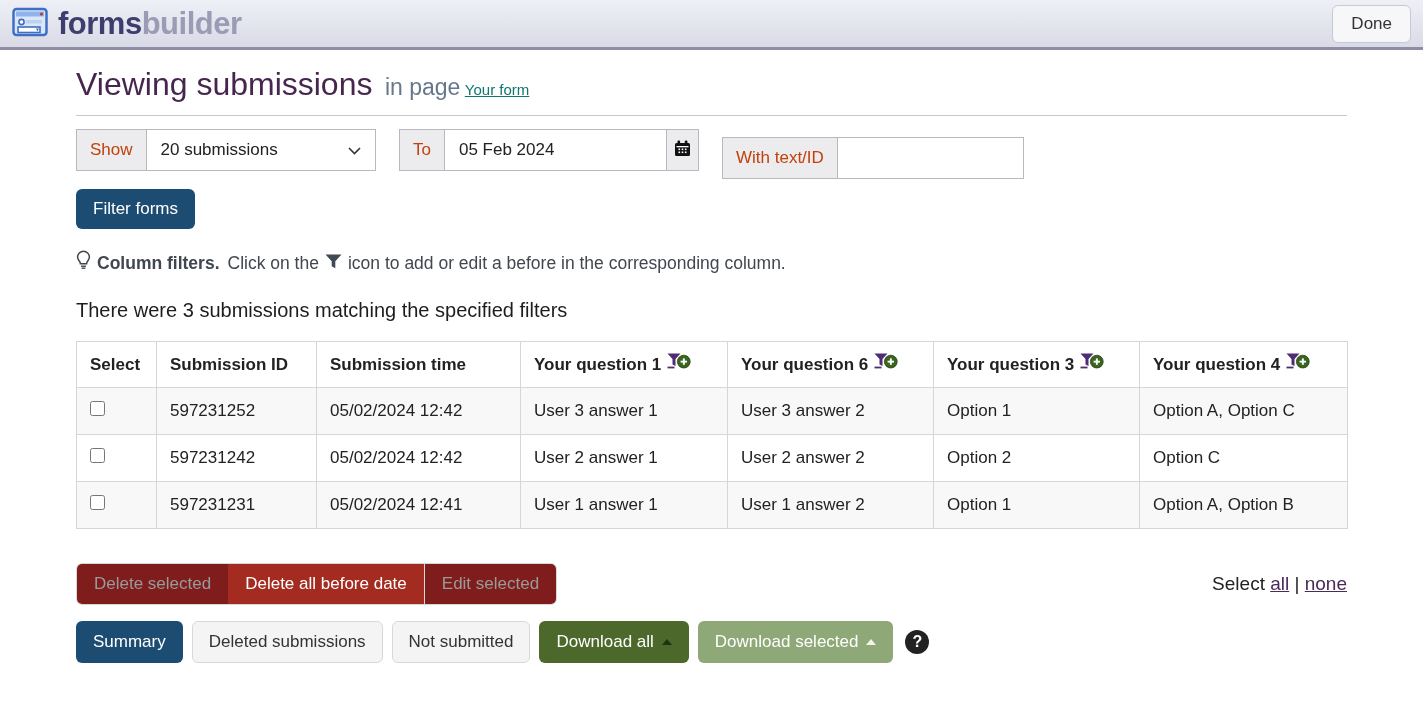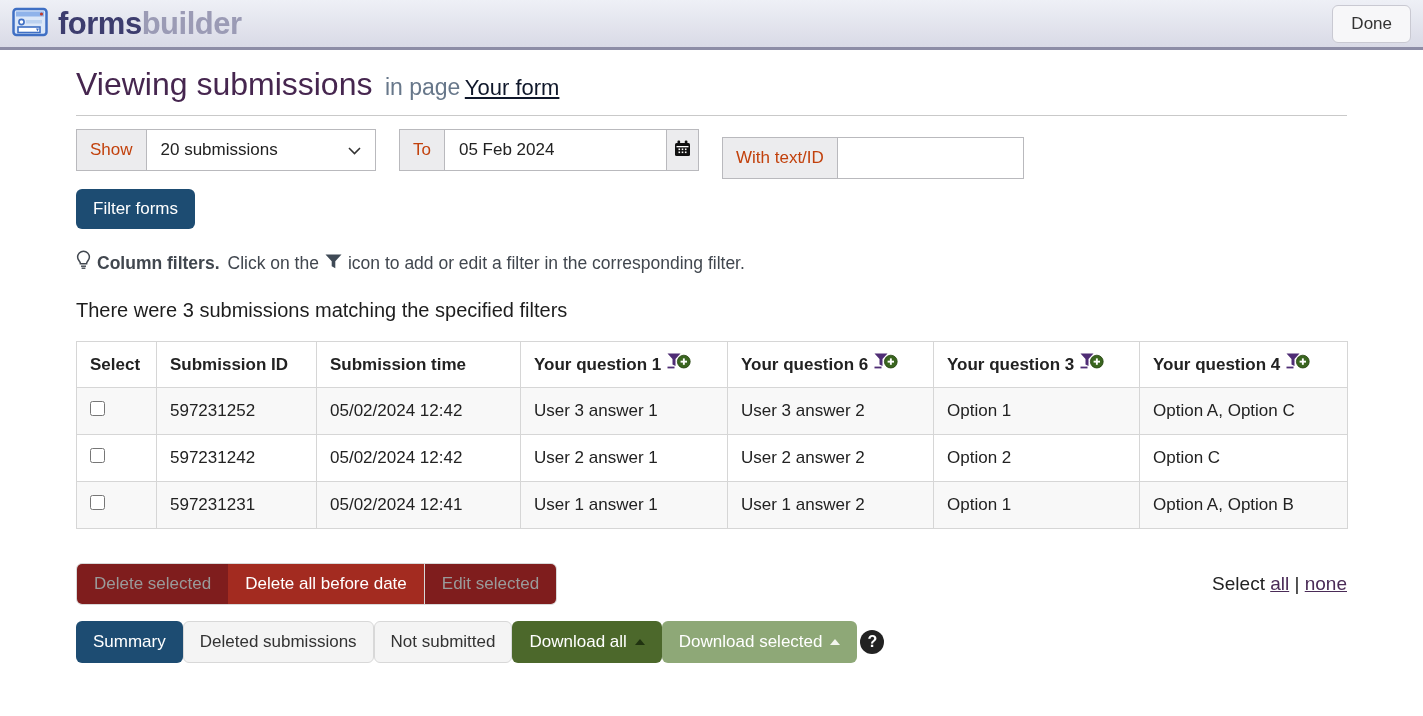--- a/index.html
+++ b/index.html
@@ -17,21 +17,21 @@
   .done-btn { background:#f7f7f9; border:1px solid #c9c9d2; border-radius:6px;
     padding:8px 18px; font-size:17px; color:#333; cursor:pointer;
     font-family:"Liberation Sans", sans-serif; }
 
   
   .main { padding:0 76px; }
 
   .title-row { margin-top:16px; padding-bottom:12px; border-bottom:1px solid #c9c9c9; }
   .title-row h1 { display:inline; font-size:32px; font-weight:normal; color:#46264f; }
   .title-mid { font-size:23px; color:#67778a; margin-left:8px; }
-  .title-link { font-size:22px; color:#0f172a; text-decoration:underline; cursor:pointer;margin-top:16px; }
+  .title-link { font-size:15px; color:#0f766e; text-decoration:underline; cursor:pointer;margin-top:16px; }
 
   
   .filter-row { display:flex; gap:23px; margin-top:13px; }
   .igroup { display:flex; height:42px; border:1px solid #b9b9bd; background:#fff; }
   .igroup .ilabel { background:#ececee; border-right:1px solid #b9b9bd; display:flex;
     align-items:center; padding:0 13px; font-size:17px; color:#c2410c; white-space:nowrap; }
   .igroup input { border:none; outline:none; width:100%; height:100%;
     font-size:17px; color:#222; font-family:"Liberation Sans", sans-serif; padding:0 14px; }
   .igroup .cal-btn { width:44px; background:#ececee; border-left:1px solid #b9b9bd;
     display:flex; align-items:center; justify-content:center; cursor:pointer; }
@@ -76,21 +76,21 @@
   .btn-group { display:flex; border-radius:6px; overflow:hidden; border:1px solid #d8d8d8; }
   .btn-group .abtn { border:none; padding:10px 17px; font-size:17px; cursor:pointer;
     font-family:"Liberation Sans", sans-serif; }
   .abtn.muted { background:#7f1d1d; color:#9a9a9a; }
   .abtn.danger { background:#a32b20; color:#fff; }
   .abtn + .abtn { border-left:1px solid #d8d8d8; }
   .abtn.danger { border-left:none !important; }
   .select-links { flex:1; text-align:right; font-size:19px; color:#222; }
   .select-links a { color:#4a2b57; text-decoration:underline; cursor:pointer; }
 
-  .footer-row { margin-top:16px; display:flex; align-items:center; }
+  .footer-row { margin-top:16px; display:flex; align-items:center; gap:9px; }
   .fbtn { border:1px solid transparent; border-radius:6px; padding:10px 16px;
     font-size:17px; cursor:pointer; font-family:"Liberation Sans", sans-serif;
     display:flex; align-items:center; gap:8px; }
   .fbtn.navy { background:#1d4c72; color:#fff; }
   .fbtn.light { background:#f4f4f4; color:#333; border-color:#d8d8d8; }
   .fbtn.olive { background:#4c682b; color:#fff; }
   .fbtn.sage { background:#8ea877; color:#fff; }
   .caret-up { width:0; height:0; border-left:5px solid transparent;
     border-right:5px solid transparent; display:inline-block; }
   .caret-dark { border-bottom:6px solid #203310; }
@@ -182,21 +182,21 @@
           <line x1="5.6" y1="18.2" x2="9.4" y2="18.2" stroke="#41474f" stroke-width="1.4"></line>
         </svg>
     </span>
     <b>Column filters.</b>
     <span>Click on the</span>
     <span>
       <svg width="17" height="15" viewBox="0 0 17 15">
           <path d="M0.5 0.5 h16 l-6.2 6.8 v7 l-3.6-2 v-5 z" fill="#3f4a56"></path>
         </svg>
     </span>
-    <span>icon to add or edit a filter in the corresponding filter.</span>
+    <span>icon to add or edit a before in the corresponding column.</span>
   </div>
 
   
   <div class="results">There were 3 submissions matching the specified filters</div>
 
   
   <table>
     <colgroup>
       <col class="col-select">
         <col class="col-id">

